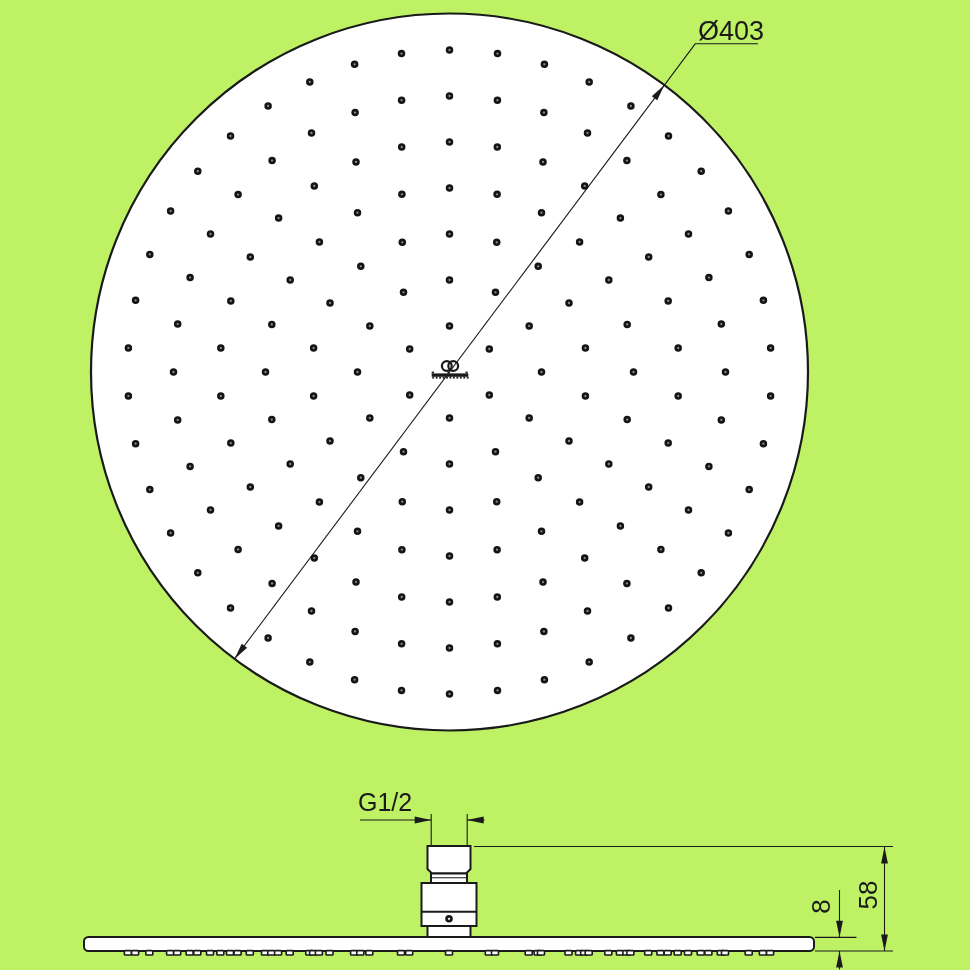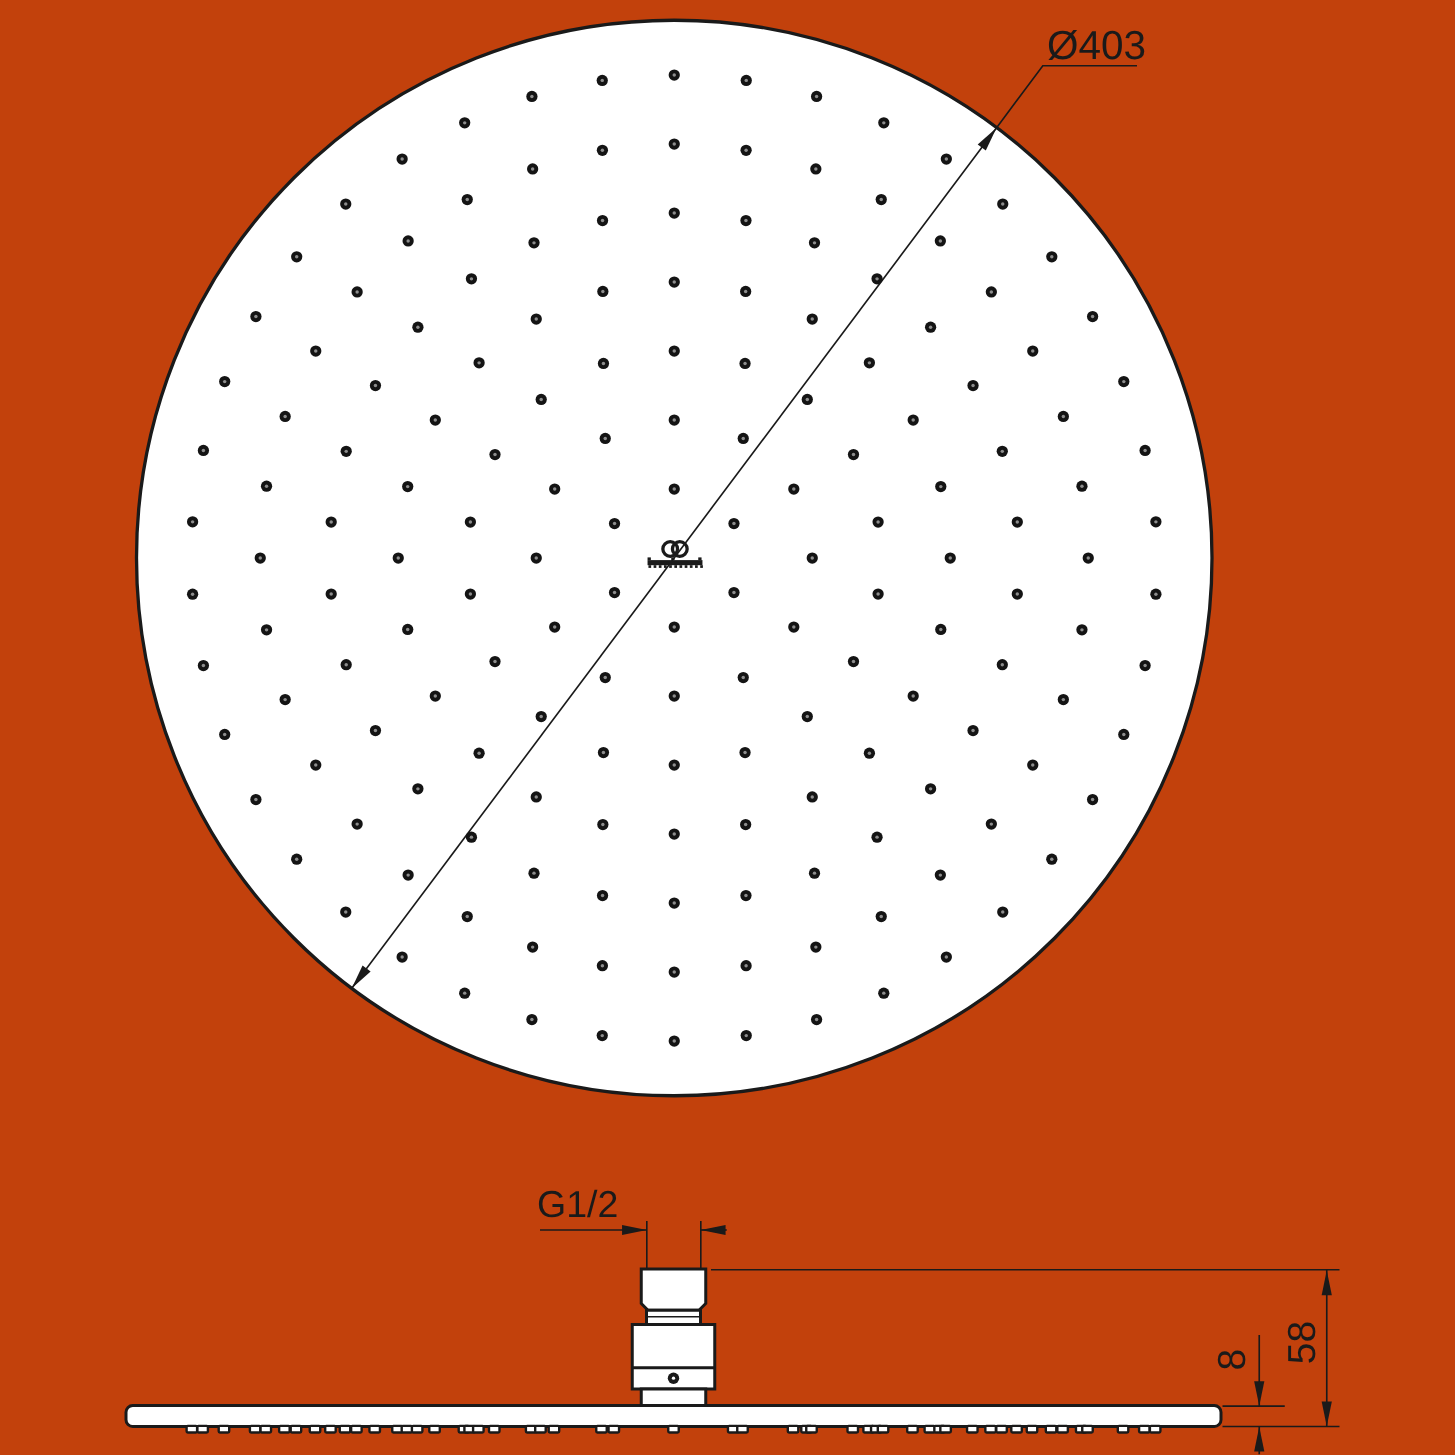--- a/index.html
+++ b/index.html
@@ -1,16 +1,16 @@
 <!DOCTYPE html>
 <html><head>
 <meta charset="utf-8">
 <style>
   html,body{margin:0;padding:0;background:#ffffff;}
-  .page{position:relative;width:970px;height:970px;background:#c2410c;overflow:hidden;}
+  .page{position:relative;width:970px;height:970px;background:#bef264;overflow:hidden;}
   svg{display:block;}
   text{font-family:"Liberation Sans","DejaVu Sans",sans-serif;fill:#1a1a1a;}
   .lw2{stroke:#1a1a1a;stroke-width:2;fill:#ffffff;}
   .lw22{stroke:#1a1a1a;stroke-width:2.2;fill:#ffffff;}
   .lwthin{stroke:#1a1a1a;stroke-width:1.1;fill:none;}
   .ring{stroke:#1a1a1a;stroke-width:2.2;fill:none;}
   .solid{fill:#1a1a1a;stroke:none;}
   .dim-text{font-size:26px;}
   .dia-text{font-size:27px;}
   .thread-text{font-size:25px;}

